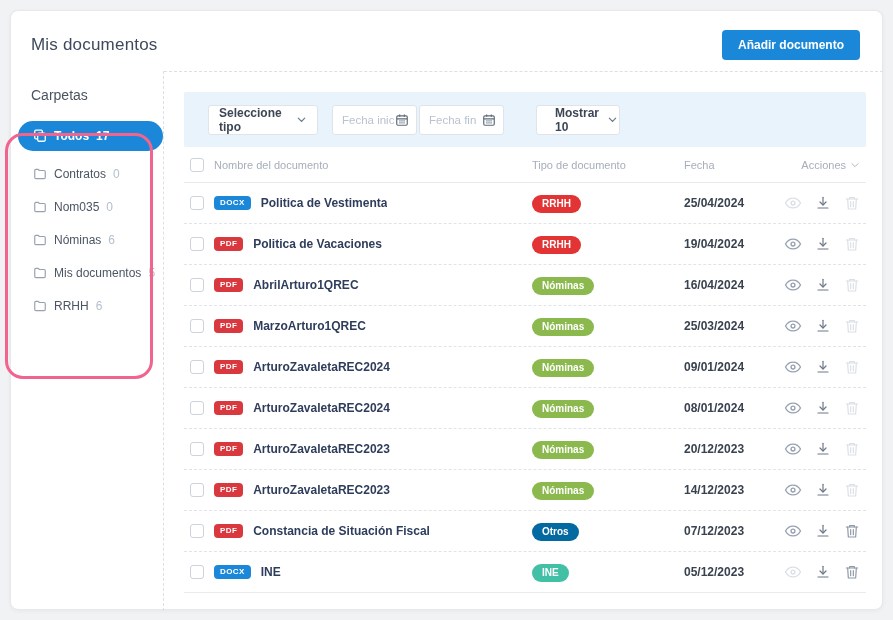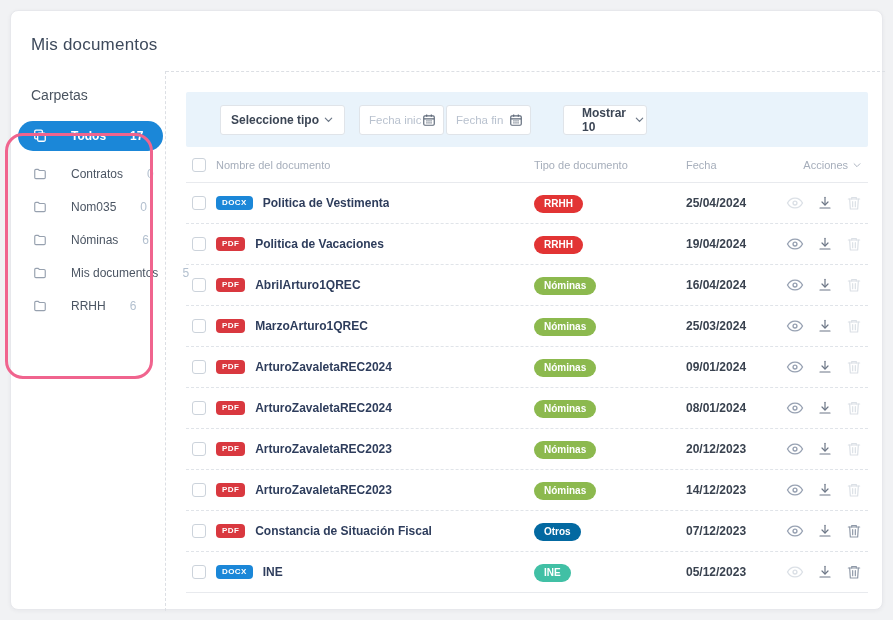--- a/index.html
+++ b/index.html
@@ -47,21 +47,21 @@
   
   .card-body { display: flex; height: 540px; }
   .sidebar {
     width: 155px;
     border-right: 1px dashed #dcdfe4;
     padding: 16px 0 0 20px;
     position: relative;
   }
   .sidebar-title { font-size: 14px; color: #4a5460; margin-bottom: 18px; }
   .folder-item {
-    display: flex; align-items: center; gap: 24px;
+    display: flex; align-items: center; gap: 7px;
     height: 22px; margin-bottom: 11px;
     padding-left: 2px;
     font-size: 12px; color: #4b5563;
     cursor: pointer; white-space: nowrap;
   }
   .folder-item .f-label { font-weight: 400; }
   .folder-item .f-count { color: #b3c0cf; margin-left: 0; }
   .folder-item svg { flex: 0 0 auto; }
   .folder-item.selected {
     background: #1b87d8;
@@ -117,21 +117,21 @@
     display: flex; align-items: center; justify-content: center;
     cursor: pointer;
   }
   .select-box {
     height: 30px; background: #fff; border: 1px solid #e0e4e9;
     border-radius: 3px; display: flex; align-items: center;
     padding: 0 10px; font-size: 12px; font-weight: 700; color: #3c4655;
     cursor: pointer;
   }
   .select-box .chev { color: #6b7686; margin-left: auto; display: flex; }
-  .type-select { width: 125px; margin-left: 24px; }
+  .type-select { width: 110px; margin-left: 14px; }
   .date-group { display: flex; gap: 2px; margin-left: 14px; }
   .date-box {
     height: 30px; width: 85px; background: #fff; border: 1px solid #e0e4e9;
     border-radius: 3px; display: flex; align-items: center; padding: 0 7px 0 9px;
   }
   .date-box input {
     flex: 1; min-width: 0; border: none; outline: none; font-size: 11.5px;
     color: #414c5c; font-family: "Liberation Sans", sans-serif;
   }
   .date-box input::placeholder { color: #b9c2cf; }
@@ -190,20 +190,21 @@
   .act-icon.trash { color: #8f99a8; }
   .act-icon.muted { color: #dbe0e6; }
 </style>
 </head>
 <body>
 
 <div class="card">
 
   <div class="card-header">
     <h1 class="page-title">Mis documentos</h1>
+    <button class="btn-primary">Añadir documento</button>
   </div>
 
   <div class="card-body">
 
     <aside class="sidebar">
       <div class="sidebar-title">Carpetas</div>
       <div class="folder-list">
   <div class="folder-item selected">
     <span style="display:flex">
       <svg width="14" height="14" viewBox="0 0 24 24" fill="none" stroke="#ffffff" stroke-width="2.2" stroke-linejoin="round">

